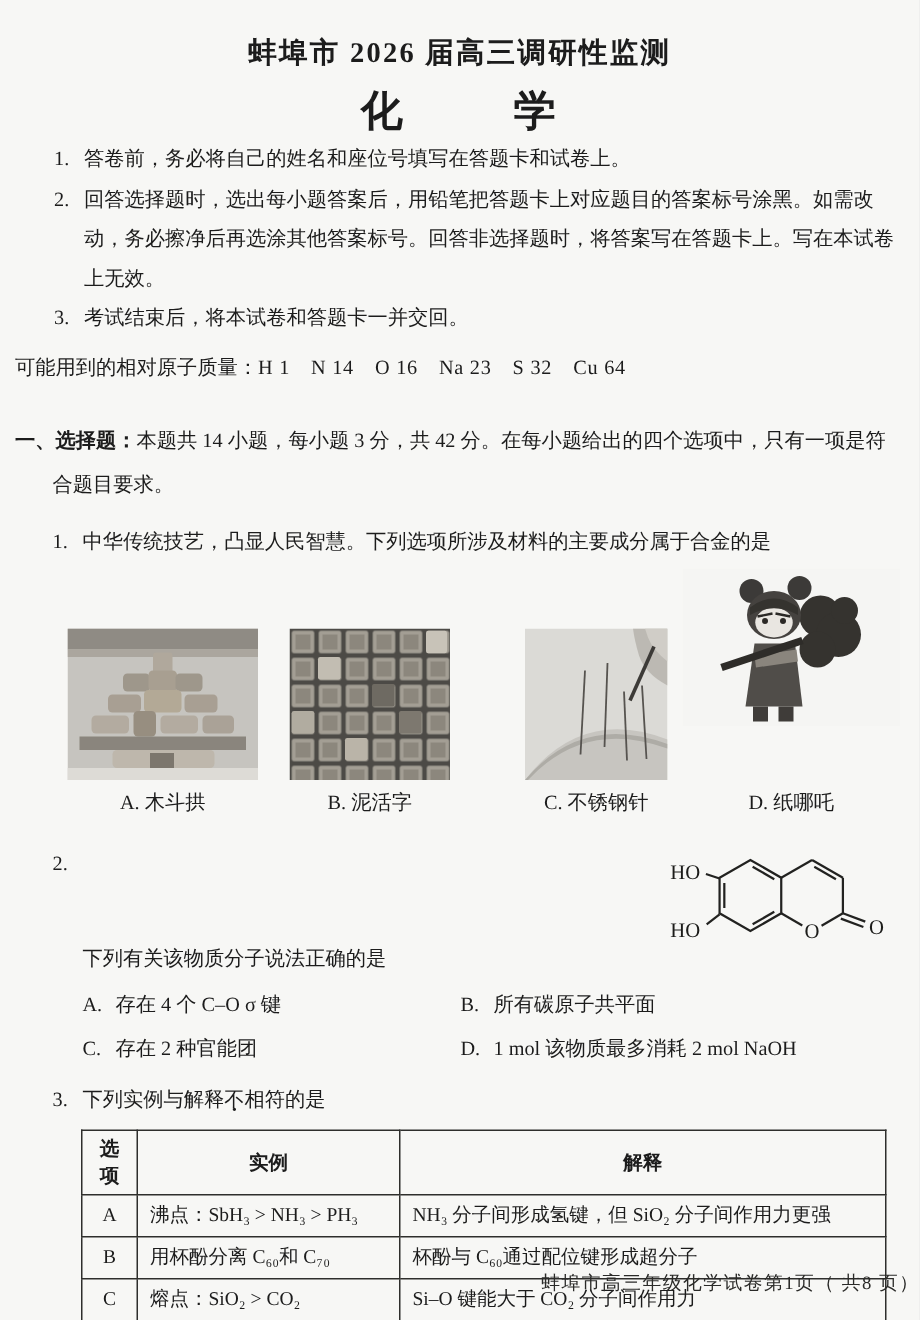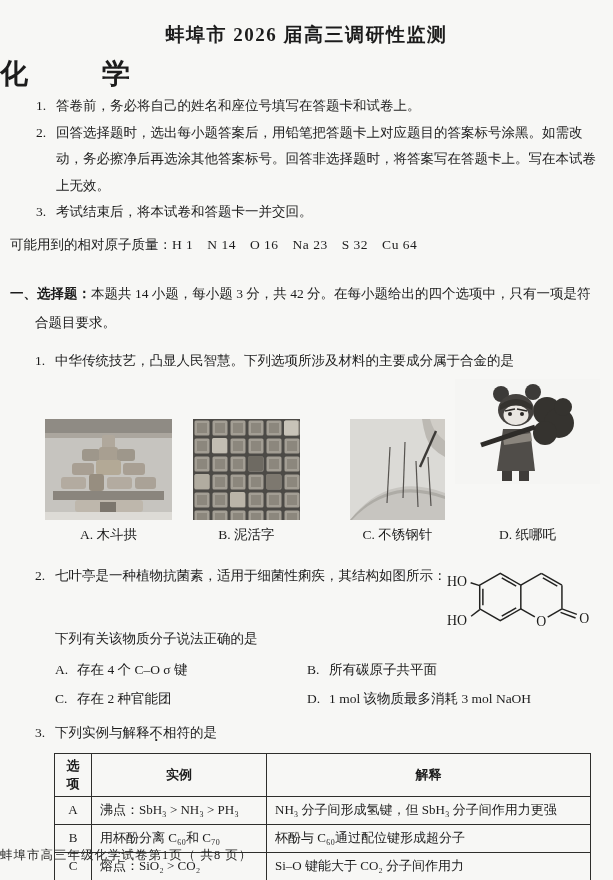--- a/index.html
+++ b/index.html
@@ -7,21 +7,21 @@
   .page {
     position:relative; width:613px; height:880px; margin:0 auto;
     background:#f7f7f5; color:#1c1c1c; overflow:hidden;
     font-family:"Liberation Serif", serif; font-size:13.5px;
   }
   .exam-title {
     padding-top:22px; text-align:center;
     font-size:19px; font-weight:bold; letter-spacing:1.5px;
   }
   .subject-title {
-    margin-top:7px; 
+    margin-top:7px; text-align:center;
     font-size:28px; font-weight:bold; letter-spacing:2px;
     white-space:pre;
   }
   .notice-heading {
     margin:13px 0 3px 10px;
     font-family:"Liberation Sans", sans-serif; font-weight:bold; font-size:13.5px;
   }
   .notice-items { margin-left:36px; margin-right:14px; }
   .notice-item { display:flex; line-height:26.5px; }
   .notice-item .num { flex:0 0 20px; }
@@ -56,21 +56,21 @@
   table.q3-table {
     margin:10px 0 0 54px; border-collapse:collapse; width:537px;
     font-size:13px;
   }
   .q3-table th, .q3-table td { border:1.2px solid #2e2e2c; padding:3px 8px; height:28px; vertical-align:middle; }
   .q3-table th { font-weight:bold; text-align:center; height:26px; }
   .q3-table td.opt-cell { text-align:center; width:37px; padding:3px 2px; }
   .q3-table td.example-cell { width:175px; }
   .page-footer {
     position:absolute; left:0; right:0; bottom:16px;
-    text-align:left; font-size:12.5px; letter-spacing:1px; color:#2a2a28;
+    text-align:right; font-size:12.5px; letter-spacing:1px; color:#2a2a28;
   }
   svg text { font-family:"Liberation Serif", serif; }
 </style>
 </head>
 <body>
 
 <div class="page">
 
   <div class="exam-title">蚌埠市 2026 届高三调研性监测</div>
   <div class="subject-title">化        学</div>
@@ -188,21 +188,20 @@
         </svg>
         <div class="fig-label">D. 纸哪吒</div>
       </div>
 
     </div>
   </div>
 
   <div class="q2-block">
     <div class="question-line">
       <span class="num">2.</span>
-      <span class="txt">七叶亭是一种植物抗菌素，适用于细菌性痢疾，其结构如图所示：</span>
     </div>
 
     <svg class="structure" width="168" height="76" viewBox="0 0 170 76">
       <g stroke="#222220" stroke-width="1.5" fill="none">
 
         <path d="M41.2,26 L62,14 L82.8,26 L82.8,50 L62,62 L41.2,50 Z"></path>
         <line x1="63.5" y1="18.6" x2="78.1" y2="27"></line>
         <line x1="78.1" y1="49" x2="63.5" y2="57.4"></line>
         <line x1="44.4" y1="29.6" x2="44.4" y2="46.4"></line>
 
@@ -235,21 +234,21 @@
       <div class="option">
         <span class="opt-label">B.</span>
         <span>所有碳原子共平面</span>
       </div>
       <div class="option">
         <span class="opt-label">C.</span>
         <span>存在 2 种官能团</span>
       </div>
       <div class="option">
         <span class="opt-label">D.</span>
-        <span>1 mol 该物质最多消耗 3 mol NaOH</span>
+        <span>1 mol 该物质最多消耗 2 mol NaOH</span>
       </div>
     </div>
   </div>
 
   <div class="q3-block">
     <div class="question-line">
       <span class="num">3.</span>
       <span class="txt"><span>下列实例与解释</span><span class="emph">不</span><span>相符的是</span></span>
     </div>
 
@@ -258,21 +257,21 @@
         <tr>
           <th>选项</th>
           <th>实例</th>
           <th>解释</th>
         </tr>
       </thead>
       <tbody>
         <tr>
           <td class="opt-cell">A</td>
           <td class="example-cell">沸点：SbH₃ &gt; NH₃ &gt; PH₃</td>
-          <td>NH₃ 分子间形成氢键，但 SbH₃ 分子间作用力更强</td>
+          <td>NH₃ 分子间形成氢键，但 SiO₂ 分子间作用力更强</td>
         </tr>
         <tr>
           <td class="opt-cell">B</td>
           <td class="example-cell">用杯酚分离 C₆₀和 C₇₀</td>
           <td>杯酚与 C₆₀通过配位键形成超分子</td>
         </tr>
         <tr>
           <td class="opt-cell">C</td>
           <td class="example-cell">熔点：SiO₂ &gt; CO₂</td>
           <td>Si–O 键能大于 CO₂ 分子间作用力</td>

